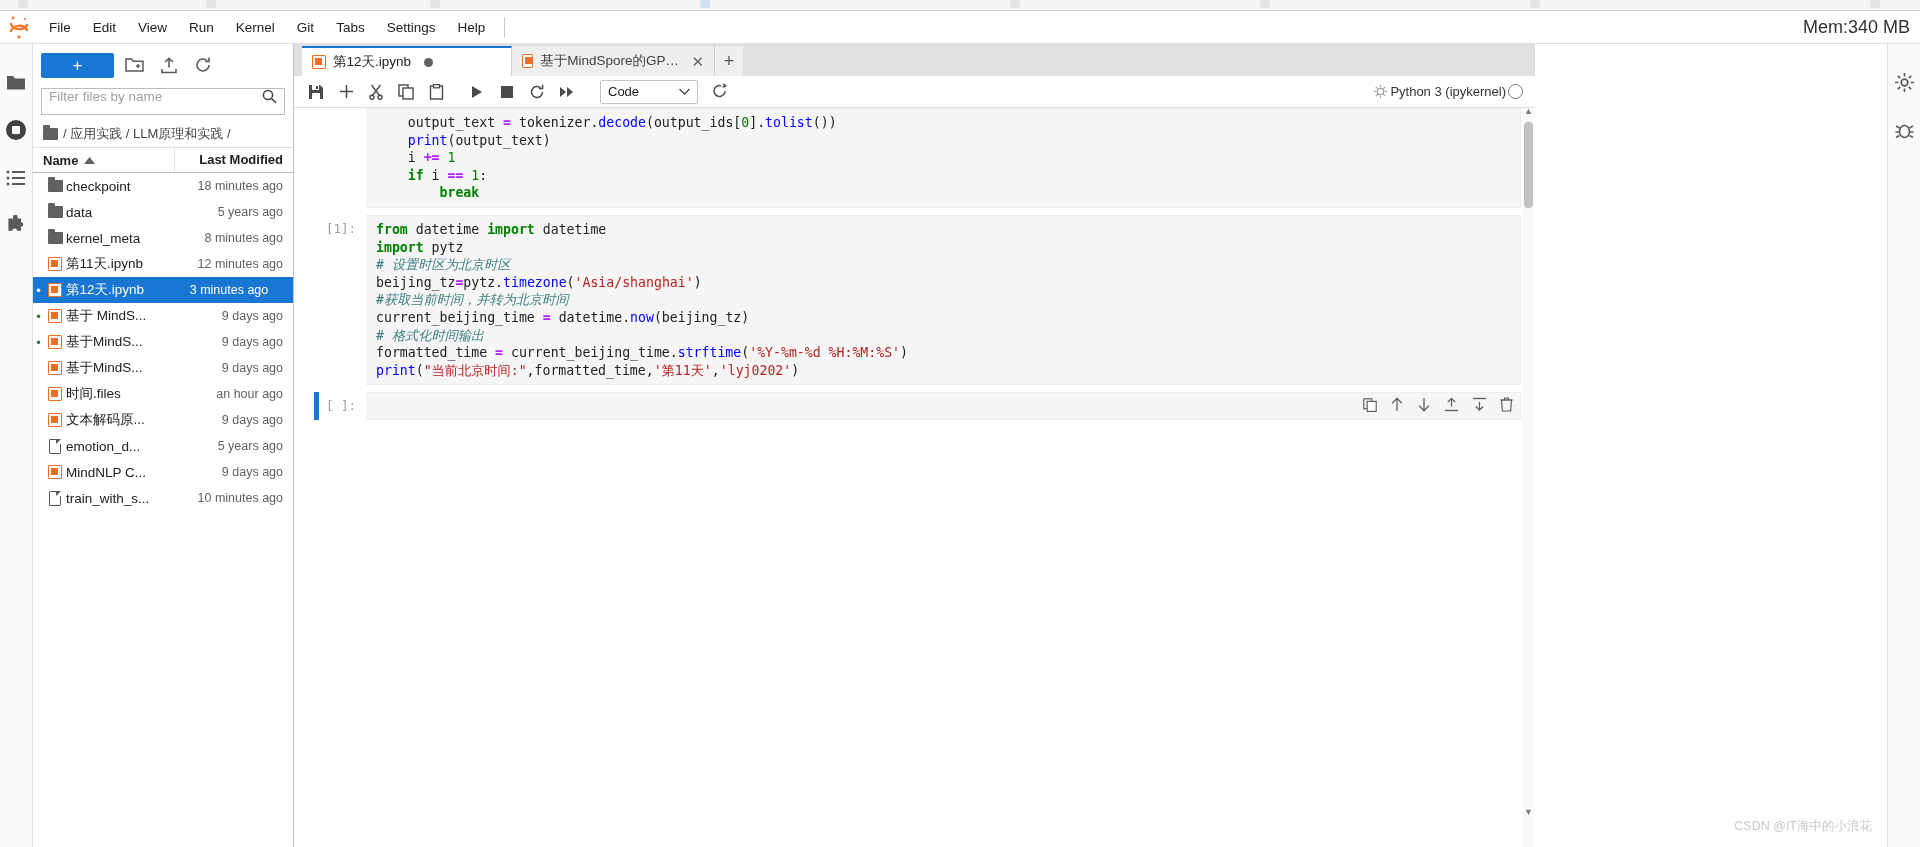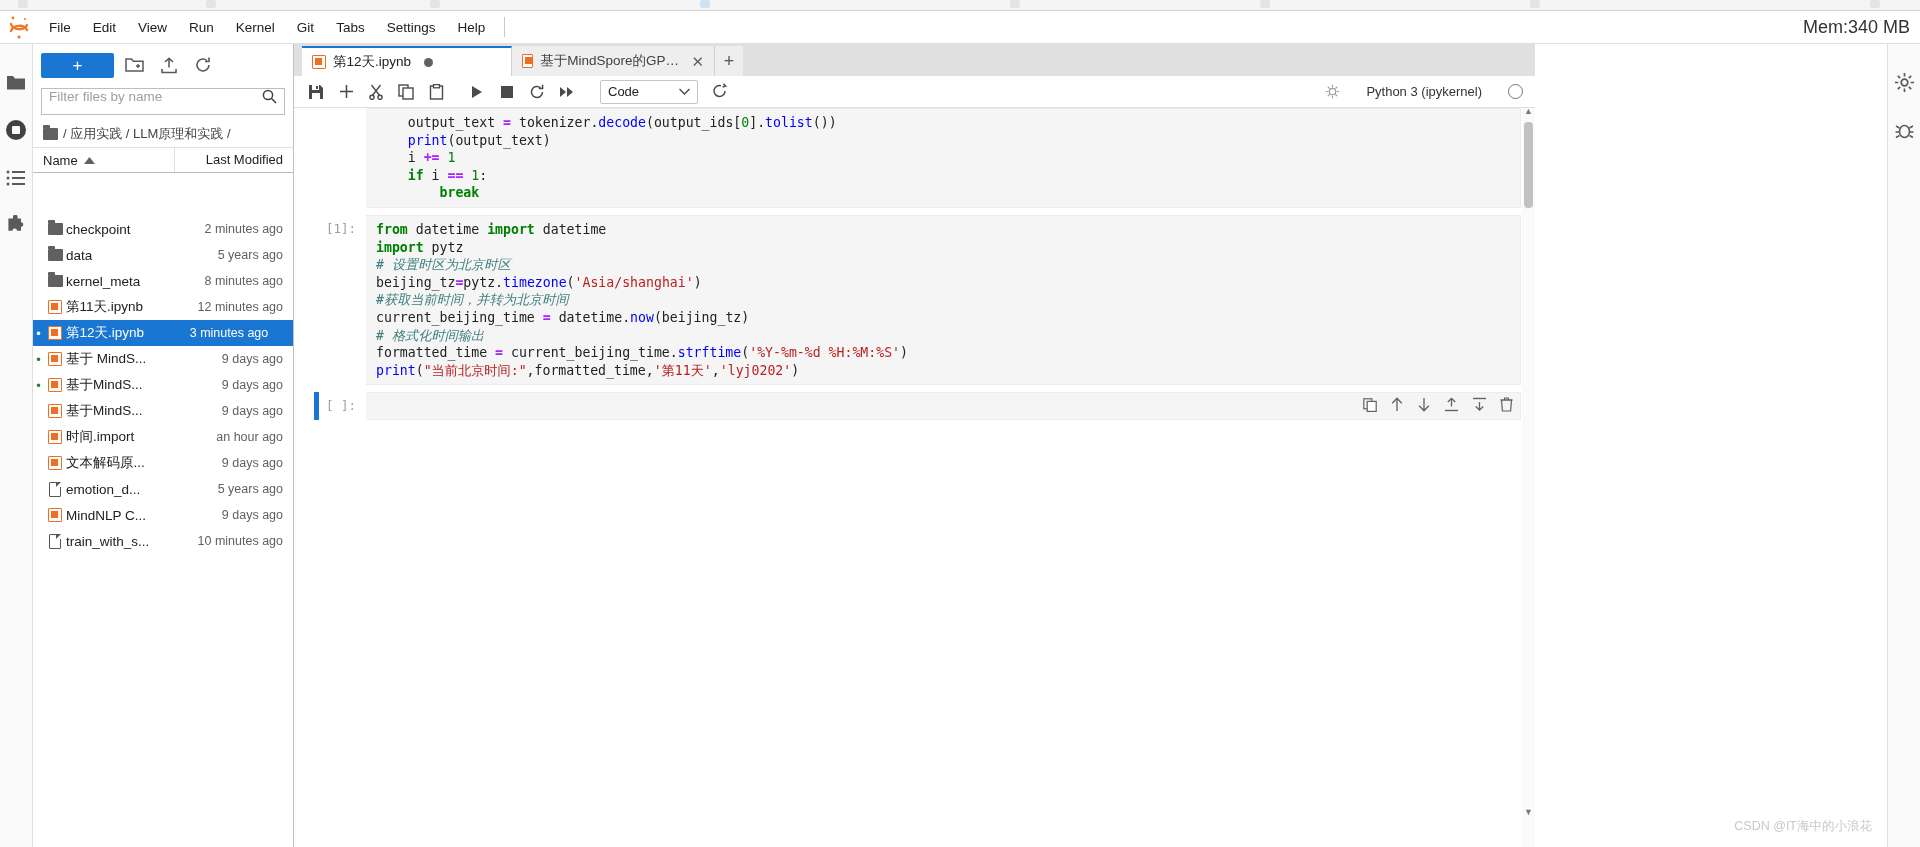--- a/index.html
+++ b/index.html
@@ -82,26 +82,26 @@
     font-family:"Liberation Sans", sans-serif; background:transparent;
   }
   .filter-box input::placeholder { color:#9e9e9e; }
   .breadcrumb {
     height:26px; display:flex; align-items:center; gap:5px; padding:0 10px;
     font-size:13px; color:#424242; white-space:nowrap; overflow:hidden;
   }
   .listheader {
     height:26px; display:flex; align-items:center;
     border-top:1px solid #e0e0e0; border-bottom:1px solid #bdbdbd;
-    font-weight:normal; font-size:13px; color:#212121;
+    font-weight:bold; font-size:13px; color:#212121;
   }
   .lh-name { flex:1; padding-left:10px; display:flex; align-items:center; gap:6px;
              border-right:1px solid #e0e0e0; height:100%; }
   .lh-mod { width:118px; padding-right:10px; text-align:right; line-height:26px; }
-  .filelist { flex:1; overflow:hidden;margin-top:43px; }
+  .filelist { flex:1; overflow:hidden; }
   .filerow {
     height:26px; display:flex; align-items:center; font-size:13.5px; color:#212121;
     cursor:pointer; position:relative;
   }
   .filerow.selected { background:#1976d2; color:#ffffff; }
   .fr-dot {
     width:11px; text-align:center; font-size:13px; line-height:1;
   }
   .fr-dot.green { color:#2e7d32; }
   .fr-dot.white { color:#ffffff; }
@@ -161,21 +161,21 @@
     width:28px; height:28px; display:flex; align-items:center; justify-content:center;
     color:#4a4a4a; cursor:pointer; border-radius:2px;
   }
   .tb-sep { width:9px; }
   .celltype {
     height:24px; min-width:98px; border:1px solid #c4c4c4; border-radius:2px;
     display:flex; align-items:center; justify-content:space-between;
     padding:0 7px; font-size:13px; color:#212121; margin-left:6px; cursor:pointer;
     background:#fff;
   }
-  .tb-right { margin-left:auto; display:flex; align-items:center; gap:26px; padding-right:4px; }
+  .tb-right { margin-left:auto; display:flex; align-items:center; gap:2px; padding-right:4px; }
   .kernel-name { font-size:13px; color:#333; }
   .kernel-idle {
     width:15px; height:15px; border:1.6px solid #757575; border-radius:50%;
   }
 
   .notebook-scroll {
     flex:1; background:#ffffff; overflow:hidden; position:relative;
     padding-top:0px;
   }
   .cell {
@@ -371,21 +371,21 @@
       <div class="lh-mod">Last Modified</div>
     </div>
 
     <div class="filelist" id="filelist">
         <div class="filerow">
           <span class="fr-dot"></span>
           <span class="fr-icon">
             <span class="folder-ico"></span>
           </span>
           <span class="fr-name">checkpoint</span>
-          <span class="fr-mod">2 minutes ago</span>
+          <span class="fr-mod">18 minutes ago</span>
         </div>
         <div class="filerow">
           <span class="fr-dot"></span>
           <span class="fr-icon">
             <span class="folder-ico"></span>
           </span>
           <span class="fr-name">data</span>
           <span class="fr-mod">5 years ago</span>
         </div>
         <div class="filerow">
@@ -434,21 +434,21 @@
             <span class="nb-ico"></span>
           </span>
           <span class="fr-name">基于MindS...</span>
           <span class="fr-mod">9 days ago</span>
         </div>
         <div class="filerow">
           <span class="fr-dot"></span>
           <span class="fr-icon">
             <span class="nb-ico"></span>
           </span>
-          <span class="fr-name">时间.import</span>
+          <span class="fr-name">时间.files</span>
           <span class="fr-mod">an hour ago</span>
         </div>
         <div class="filerow">
           <span class="fr-dot"></span>
           <span class="fr-icon">
             <span class="nb-ico"></span>
           </span>
           <span class="fr-name">文本解码原...</span>
           <span class="fr-mod">9 days ago</span>
         </div>

